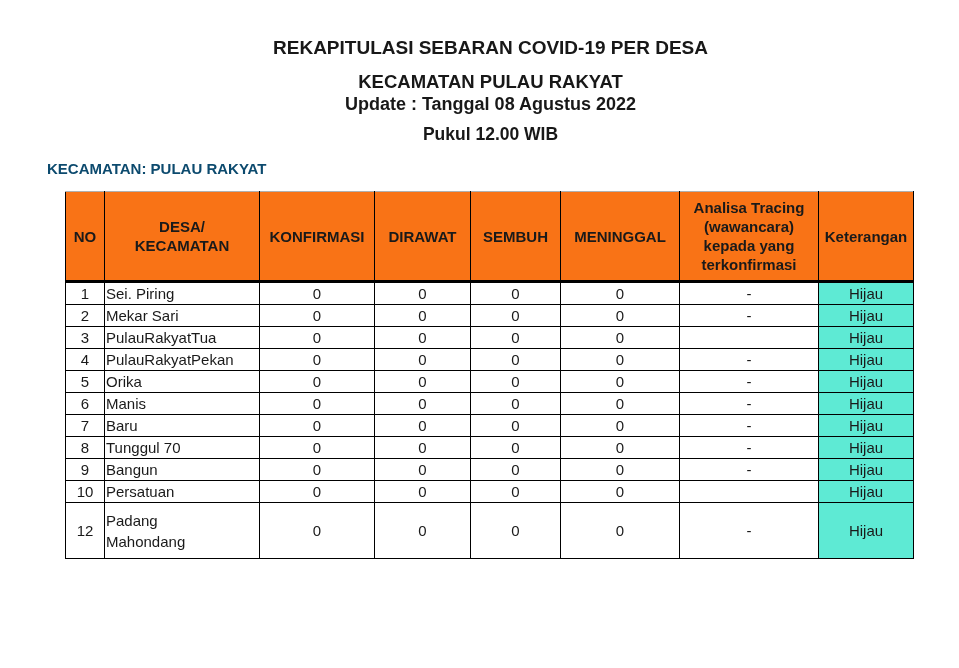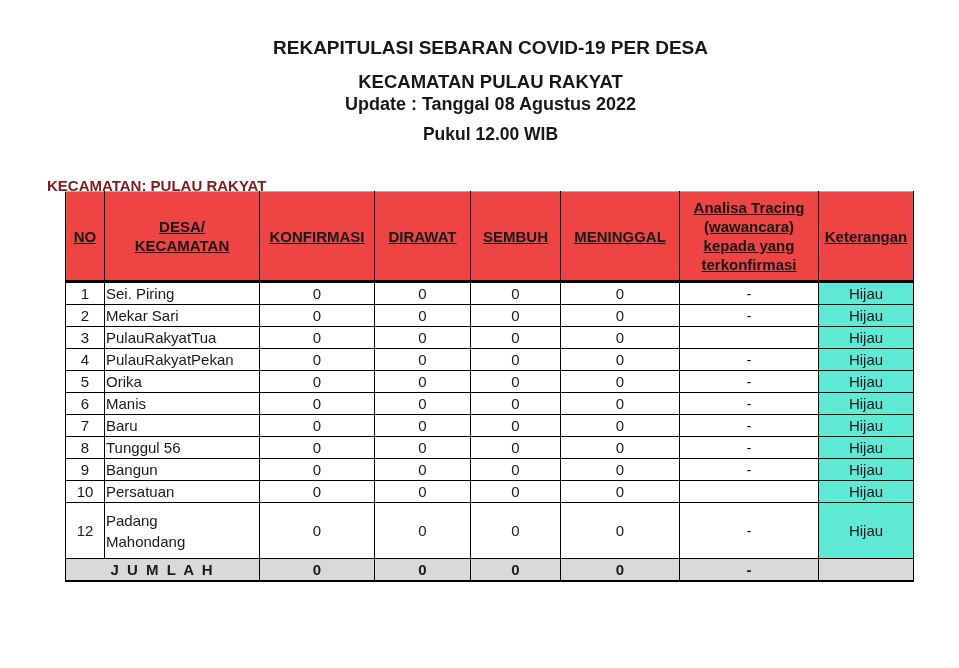--- a/index.html
+++ b/index.html
@@ -22,53 +22,52 @@
     font-weight: bold;
     color: #181818;
   }
   .title-line1 { font-size: 19px; line-height: 19px; }
   .title-line2 { font-size: 18.5px; line-height: 18px; margin-top: 16px; }
   .title-line3 { font-size: 18px;   line-height: 18px; margin-top: 4px; }
   .title-line4 { font-size: 17.5px; line-height: 18px; margin-top: 12px; }
 
   .section-label {
     position: absolute;
-    left: 47px; top: 177px;
+    left: 47px; top: 160px;
     font-size: 15px;
     font-weight: bold;
-    color: #7f1d1d;
+    color: #0c4a6e;
   }
 
   
   .covid-table {
     position: absolute;
     left: 65px; top: 191px;
     border-collapse: collapse;
     table-layout: fixed;
     width: 848px;
     font-size: 15px;
     color: #1a1a1a;
   }
   .covid-table th, .covid-table td {
     border: 1px solid #000;
     text-align: center;
     vertical-align: middle;
     padding: 0;
     overflow: hidden;
   }
   .covid-table thead th {
-    background: #ef4444;
+    background: #f97316;
     height: 88px;
     font-weight: bold;
     white-space: pre-line;
     line-height: 19px;
     border-top: 1px solid #b0b0b0;
     border-bottom: 3px solid #000;
     padding: 0 4px;
-    text-decoration: underline;
   }
   .covid-table tbody tr.r       { height: 22px; }
   .covid-table tbody tr.tall1   { height: 44px; }
   .covid-table tbody tr.tall2   { height: 56px; }
   .covid-table td.desa {
     text-align: left;
     padding-left: 1px;
     white-space: pre-line;
     line-height: 21px;
   }
@@ -190,21 +189,21 @@
         <td class="desa">Baru</td>
         <td>0</td>
         <td>0</td>
         <td>0</td>
         <td>0</td>
         <td>-</td>
         <td class="ket-green">Hijau</td>
       </tr>
       <tr class="r">
         <td>8</td>
-        <td class="desa">Tunggul 56</td>
+        <td class="desa">Tunggul 70</td>
         <td>0</td>
         <td>0</td>
         <td>0</td>
         <td>0</td>
         <td>-</td>
         <td class="ket-green">Hijau</td>
       </tr>
       <tr class="r">
         <td>9</td>
         <td class="desa">Bangun</td>
@@ -229,25 +228,16 @@
         <td>12</td>
         <td class="desa">Padang
 Mahondang</td>
         <td>0</td>
         <td>0</td>
         <td>0</td>
         <td>0</td>
         <td>-</td>
         <td class="ket-green">Hijau</td>
       </tr>
-      <tr class="total">
-        <td class="total-label" colspan="2">J U M L A H</td>
-        <td>0</td>
-        <td>0</td>
-        <td>0</td>
-        <td>0</td>
-        <td>-</td>
-        <td></td>
-      </tr>
     </tbody>
   </table>
 
 </div>
 
 </body></html>

